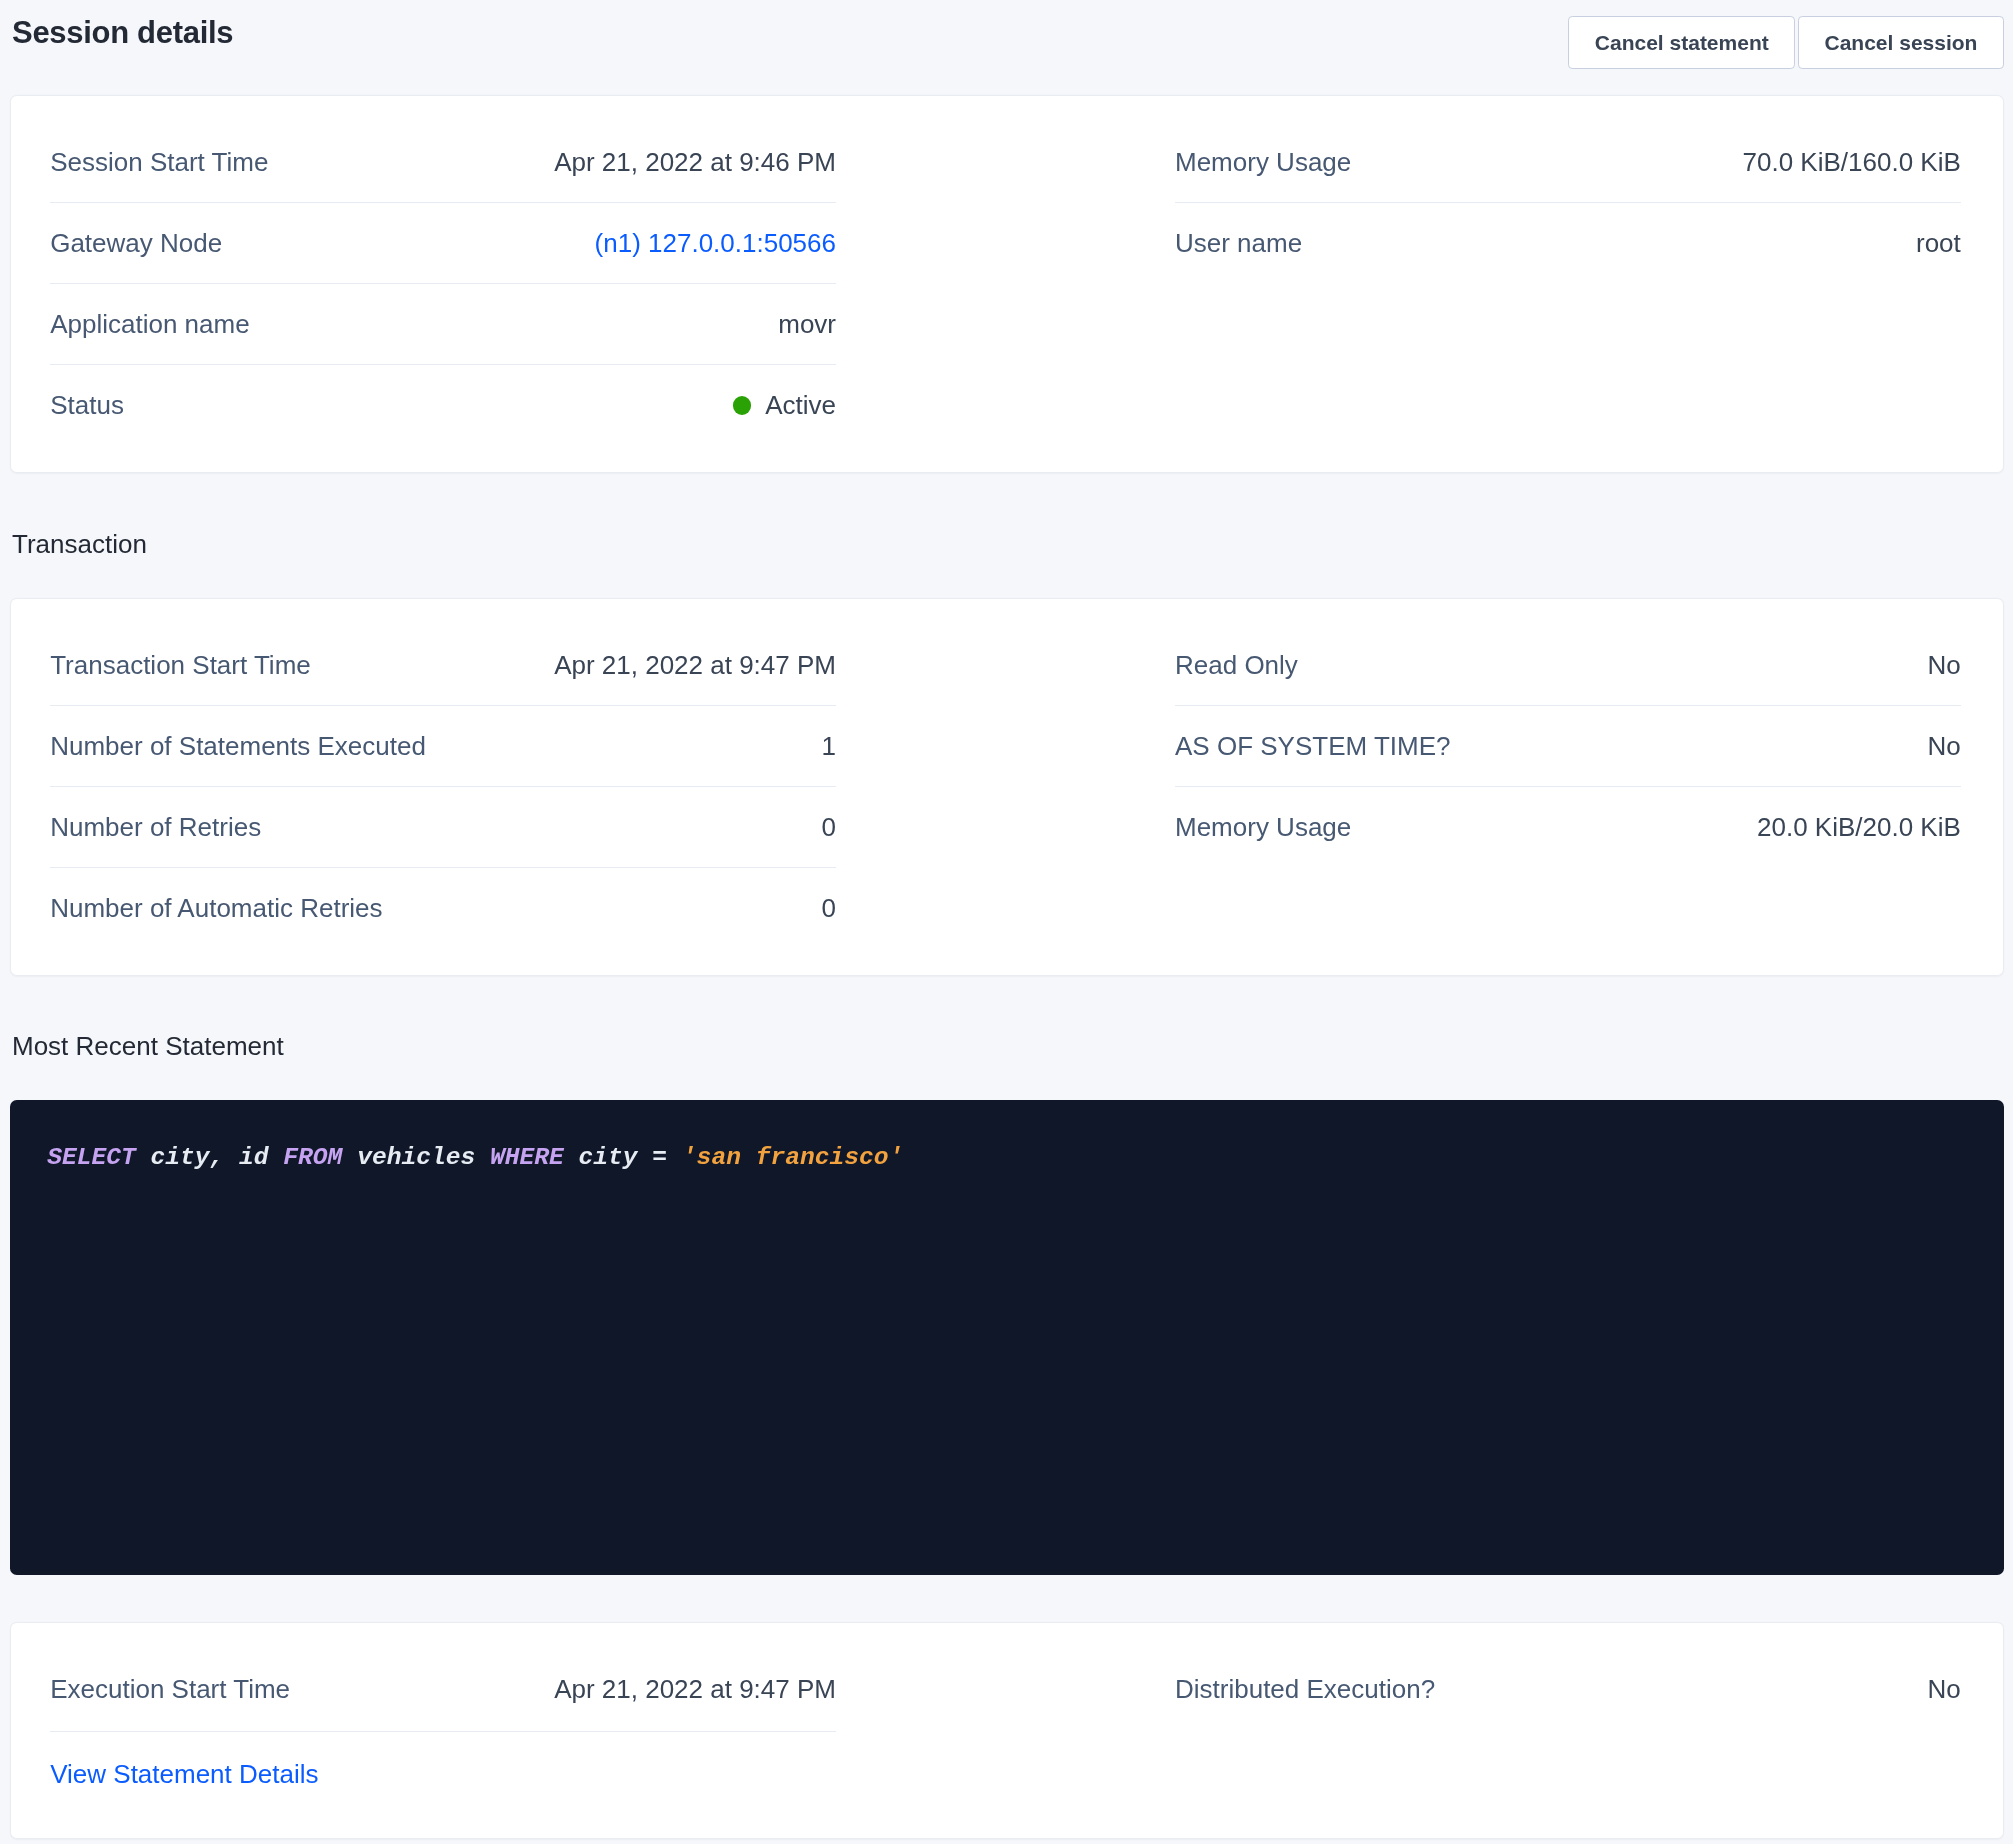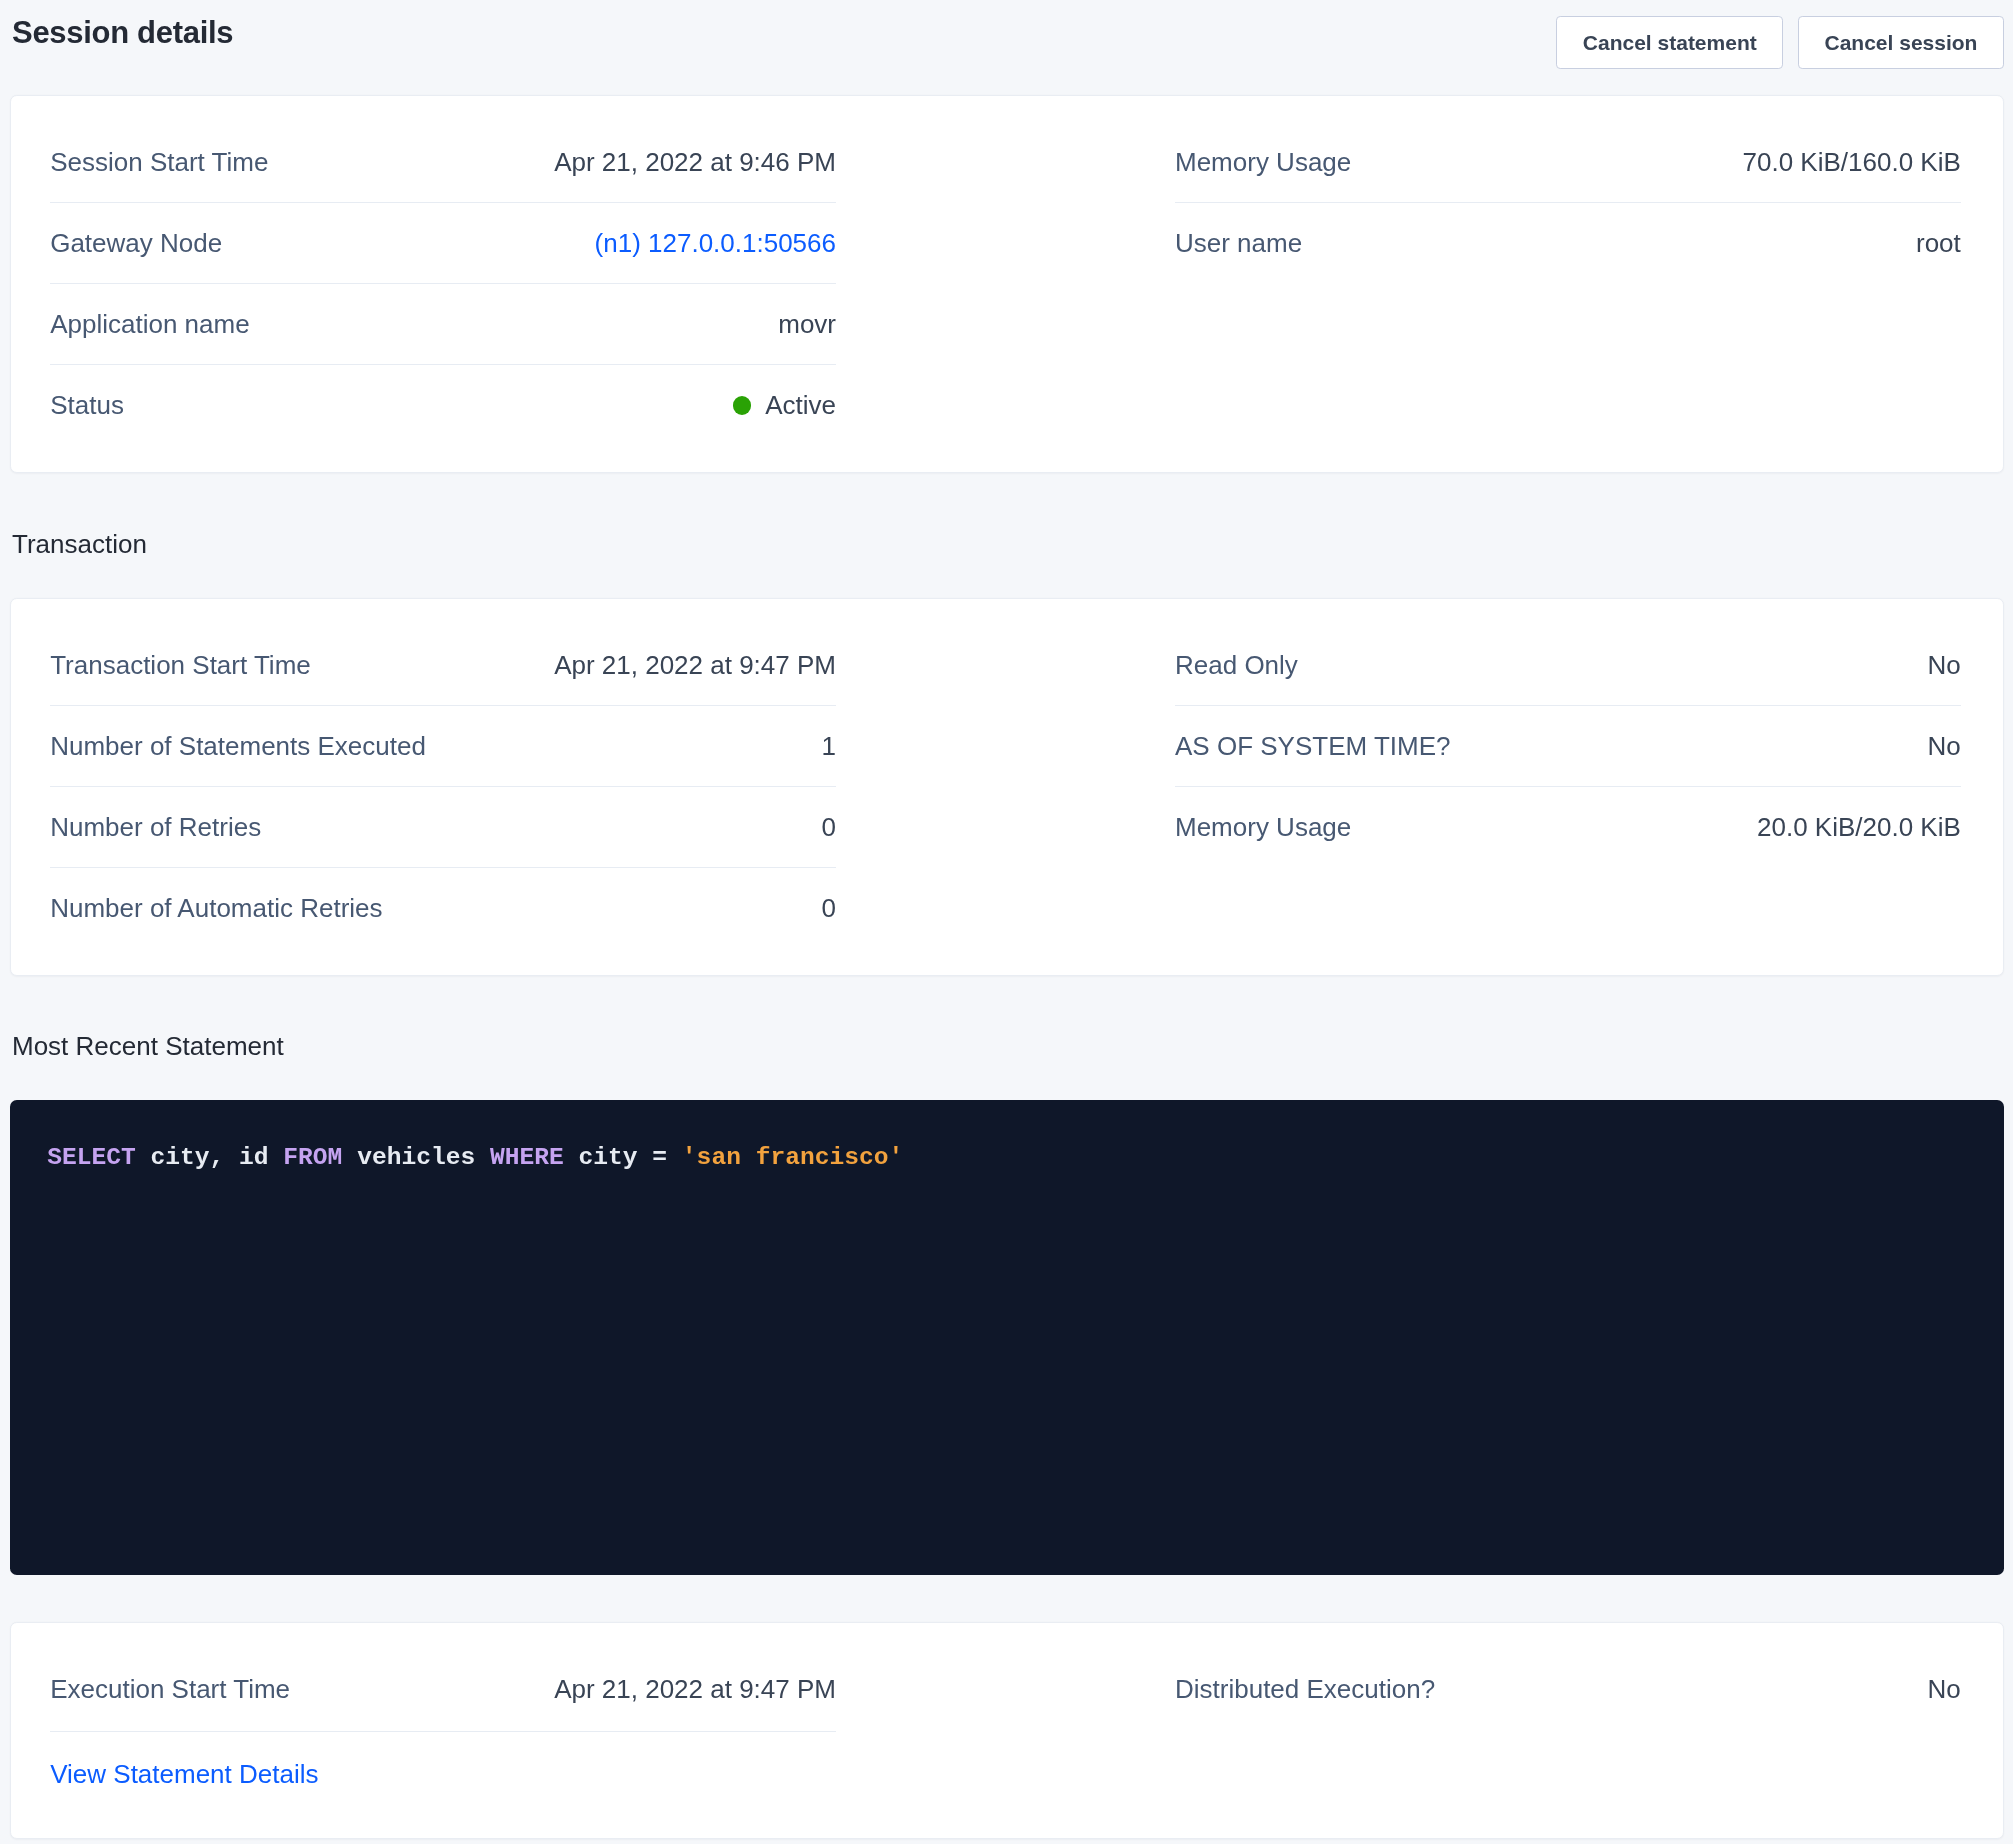--- a/index.html
+++ b/index.html
@@ -18,39 +18,39 @@
     --code-str:#f2a23e;
     --btn-border:#c8cfe0;
   }
   *{box-sizing:border-box;}
   html,body{margin:0;padding:0;}
   body{background:var(--page-bg);font-family:"Liberation Sans",sans-serif;}
   .page{width:2014px;height:1844px;background:var(--page-bg);overflow:hidden;}
 
   .header{display:flex;justify-content:space-between;align-items:flex-start;padding:12px 10.2px 0 12px;height:53px;}
   .header h1{margin:0;font-size:31px;line-height:41px;font-weight:600;color:var(--heading);letter-spacing:-0.3px;}
-  .btns{display:flex;gap:15px;margin-top:4.2px;padding-left:32px;}
+  .btns{display:flex;gap:3px;margin-top:4.2px;padding-left:32px;}
   .btn{height:53px;padding:0 25.4px;font-family:"Liberation Sans",sans-serif;font-size:21px;font-weight:700;color:var(--value);background:var(--card-bg);border:0.8px solid var(--btn-border);border-radius:4.2px;cursor:pointer;}
 
   .card{background:var(--card-bg);border:0.8px solid var(--card-border);border-radius:6.8px;margin:0 10.2px;box-shadow:0 0.8px 1.7px rgba(16,30,55,0.04);}
   .card.first{margin-top:42px;}
   .card-grid{display:grid;grid-template-columns:1fr 1fr;column-gap:339px;padding:26px 42px 26px 39px;}
   .row{display:flex;justify-content:space-between;align-items:center;height:81px;border-bottom:0.8px solid var(--sep);font-size:26px;}
   .col .row:last-child{border-bottom:none;}
   .row.no-sep{border-bottom:none;}
   .lbl{color:var(--label);}
   .val{color:var(--value);text-align:right;}
   a.link{color:var(--link);text-decoration:none;font-weight:500;cursor:pointer;}
   .status{display:flex;align-items:center;gap:14px;}
   .dot{width:18.6px;height:18.6px;border-radius:50%;background:var(--green);display:inline-block;}
 
   .section-heading{margin:54px 10.2px 37px 12px;font-size:26px;line-height:34px;font-weight:500;color:var(--heading);}
   .section-heading.stmt{margin-top:53px;margin-bottom:37px;}
 
-  .code-block{margin:0 10.2px;height:475px;background:var(--code-bg);border-radius:6.8px;padding:41px 37px;}
+  .code-block{margin:0 10.2px;height:475px;background:var(--code-bg);border-radius:6.8px;padding:41px 37px;font-style:italic;}
   .code-line{font-family:"Liberation Mono",monospace;font-size:24.6px;font-weight:700;line-height:34px;white-space:pre;}
   .tok-keyword{color:var(--code-kw);}
   .tok-plain{color:var(--code-plain);}
   .tok-string{color:var(--code-str);}
 
   .card.exec{margin-top:47px;}
   .card.exec .card-grid{padding-top:24px;padding-bottom:21px;}
   .card.exec .row{height:85px;}
 </style>
 </head>

